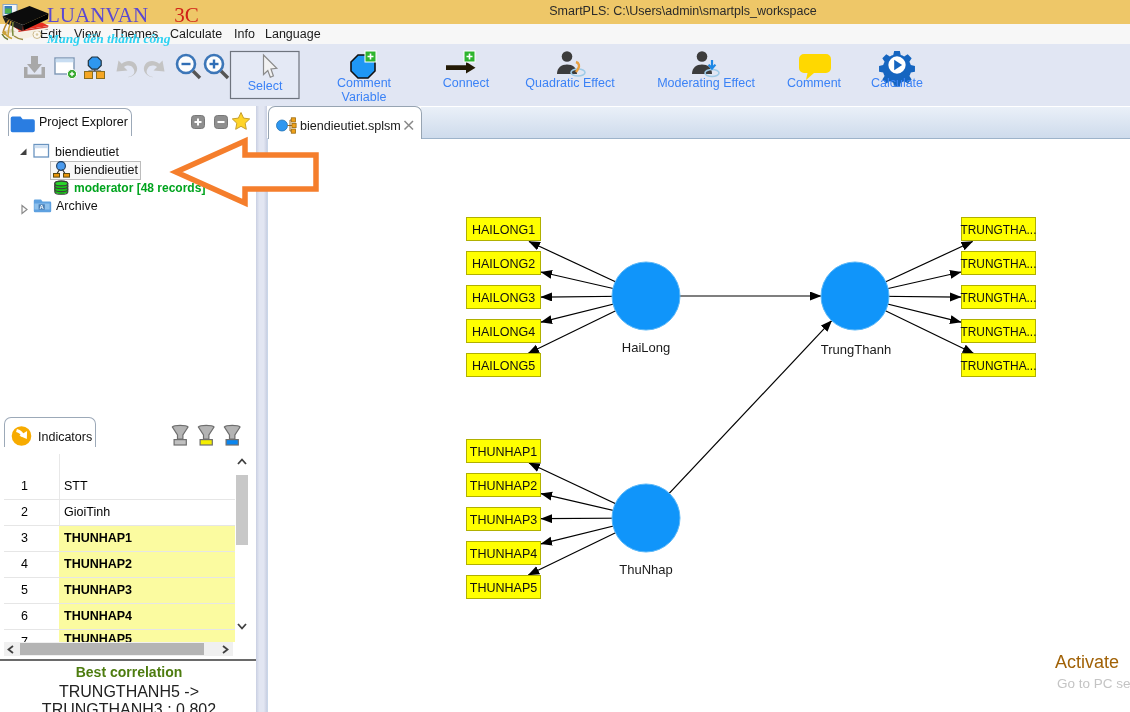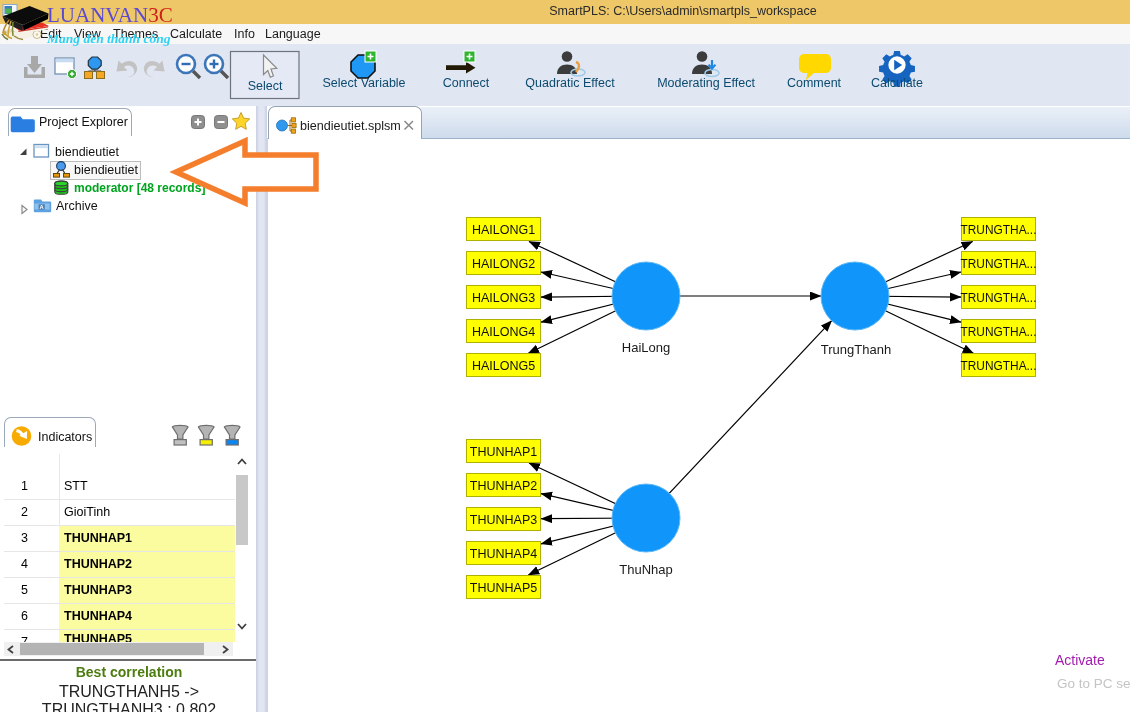--- a/index.html
+++ b/index.html
@@ -4,32 +4,32 @@
 <style>
   html,body{margin:0;padding:0;}
   body{width:1130px;height:712px;overflow:hidden;position:relative;
        font-family:"Liberation Sans",sans-serif;background:#fff;}
   .abs{position:absolute;}
   #titlebar{left:0;top:0;width:1130px;height:24px;background:#eec768;}
   #titletext{left:0;top:4px;width:1366px;z-index:1;text-align:center;font-size:12.5px;color:#2a2a2a;}
   #menubar{left:0;top:24px;width:1130px;height:20px;background:#f7f7f7;}
   .menuitem{position:absolute;top:27px;z-index:2;font-size:12.5px;color:#1a1a1a;}
   #toolbar{left:0;top:44px;width:1130px;height:62px;background:#e1e6f3;}
-  .tbl{position:absolute;top:76px;font-size:12.5px;color:#0c4a6e;text-align:center;}
+  .tbl{position:absolute;top:76px;font-size:12.5px;color:#3b82f6;text-align:center;}
   #logoword{left:47px;top:3px;font-family:"Liberation Serif",serif;font-size:21px;color:#5b49d2;z-index:24;}
-  #logoword span{color:#d02018;}
+  #logoword span{color:#d02018;margin-left:26px;}
   #tagline{left:47px;top:30.5px;font-family:"Liberation Serif",serif;font-style:italic;font-weight:bold;font-size:13.5px;color:#2fd2f2;z-index:30;}
   
   .tab{position:absolute;background:#fff;border:1px solid #9ca9b8;border-bottom:none;border-radius:7px 7px 0 0;}
   .treetext{position:absolute;font-size:12.5px;color:#111;z-index:6;}
   
   #tabstrip{left:421px;top:107px;width:709px;height:31px;background:linear-gradient(#eaf0f8,#cedbec);border-bottom:1px solid #9db3ca;}
   #canvasline{left:267px;top:138px;width:1px;height:574px;background:#c9d6e8;}
   #sash{left:256px;top:106px;width:11px;height:606px;background:linear-gradient(90deg,#c9cfe2,#e2e6f2 30%,#e2e6f2 70%,#c9cfe2);}
-  #activate1{left:1055px;top:652px;font-size:14px;color:#a21caf;white-space:nowrap;}
+  #activate1{left:1055px;top:652px;font-size:18px;color:#a16207;white-space:nowrap;}
   #activate2{left:1057px;top:676px;font-size:13.5px;color:#c4c4c4;white-space:nowrap;}
   .trow{position:absolute;left:0;width:231px;height:25px;border-bottom:1px solid #e6e6e6;}
   .trow.yel{background:linear-gradient(90deg,#fff 55px,#fbfba0 55px);}
   .trow .tno{position:absolute;left:17px;top:5px;font-size:12.5px;}
   .trow .tind{position:absolute;left:60px;top:5px;font-size:12.5px;}
   .tind.b{font-weight:bold;}
 </style>
 </head>
 <body>
 <div class="abs" id="titlebar"></div>
@@ -138,21 +138,21 @@
 
   <path d="M804,54 h22 a5,5 0 0 1 5,5 v9 a5,5 0 0 1 -5,5 h-12 l-8,7 l1.5,-7 h-3.5 a5,5 0 0 1 -5,-5 v-9 a5,5 0 0 1 5,-5 z" fill="#ffd800"></path>
 
   <g transform="translate(897,65) scale(0.94) translate(-897,-65)">
     <path fill="#1565c0" d="M894,50 h6 l1,4.4 a15,15 0 0 1 3.6,1.5 l3.8,-2.4 l4.2,4.2 l-2.4,3.8 a15,15 0 0 1 1.5,3.6 l4.4,1 v6 l-4.4,1 a15,15 0 0 1 -1.5,3.6 l2.4,3.8 l-4.2,4.2 l-3.8,-2.4 a15,15 0 0 1 -3.6,1.5 l-1,4.4 h-6 l-1,-4.4 a15,15 0 0 1 -3.6,-1.5 l-3.8,2.4 l-4.2,-4.2 l2.4,-3.8 a15,15 0 0 1 -1.5,-3.6 l-4.4,-1 v-6 l4.4,-1 a15,15 0 0 1 1.5,-3.6 l-2.4,-3.8 l4.2,-4.2 l3.8,2.4 a15,15 0 0 1 3.6,-1.5 z"></path>
     <circle cx="897" cy="65" r="9.2" fill="#fff"></circle>
     <path d="M894,59.5 l8.5,5.5 l-8.5,5.5 z" fill="#1565c0"></path>
   </g>
 </svg>
 <div class="tbl" style="left:239px;width:52px;top:79px;">Select</div>
-<div class="tbl" style="left:314px;width:100px;">Select Variable</div>
+<div class="tbl" style="left:314px;width:100px;">Comment Variable</div>
 <div class="tbl" style="left:430px;width:72px;">Connect</div>
 <div class="tbl" style="left:520px;width:100px;text-align:center;">Quadratic Effect</div>
 <div class="tbl" style="left:650px;width:112px;">Moderating Effect</div>
 <div class="tbl" style="left:779px;width:70px;">Comment</div>
 <div class="tbl" style="left:862px;width:70px;">Calculate</div>
 
 <div class="tab" style="left:8px;top:108px;width:122px;height:27px;"></div>
 <svg class="abs" style="left:0;top:106px;z-index:5;" width="256" height="304">
 
   <path d="M12.5,10.5 h8 l2.2,2.7 h10.3 a1.8,1.8 0 0 1 1.8,1.8 v9.5 a1.8,1.8 0 0 1 -1.8,1.8 h-20.5 a1.8,1.8 0 0 1 -1.8,-1.8 v-12.2 a1.8,1.8 0 0 1 1.8,-1.8 z" fill="#2a7de1"></path>

